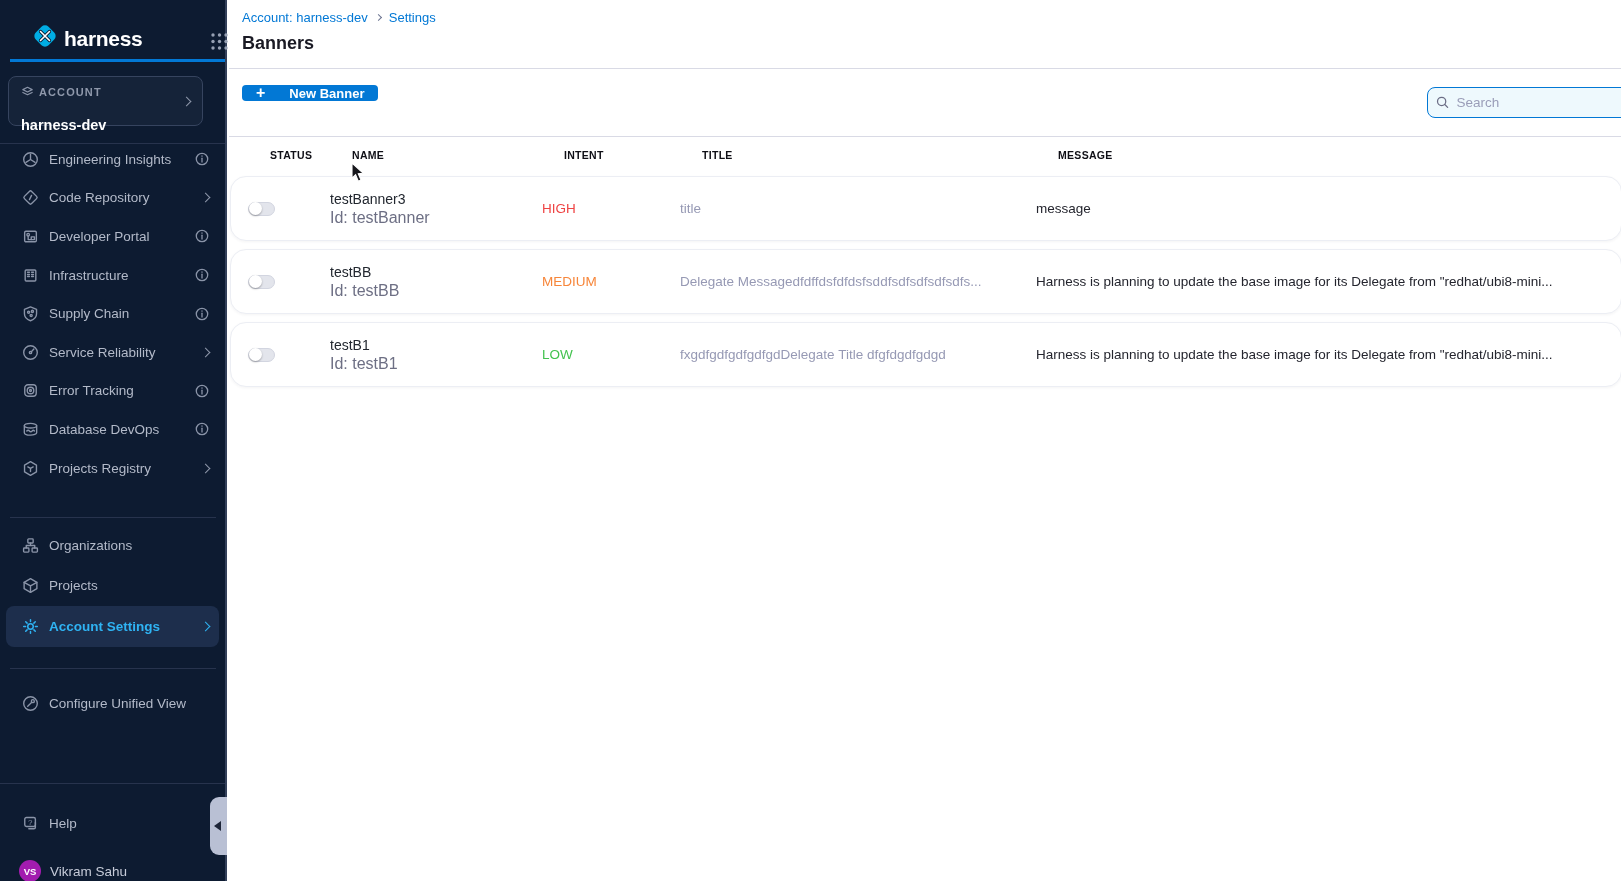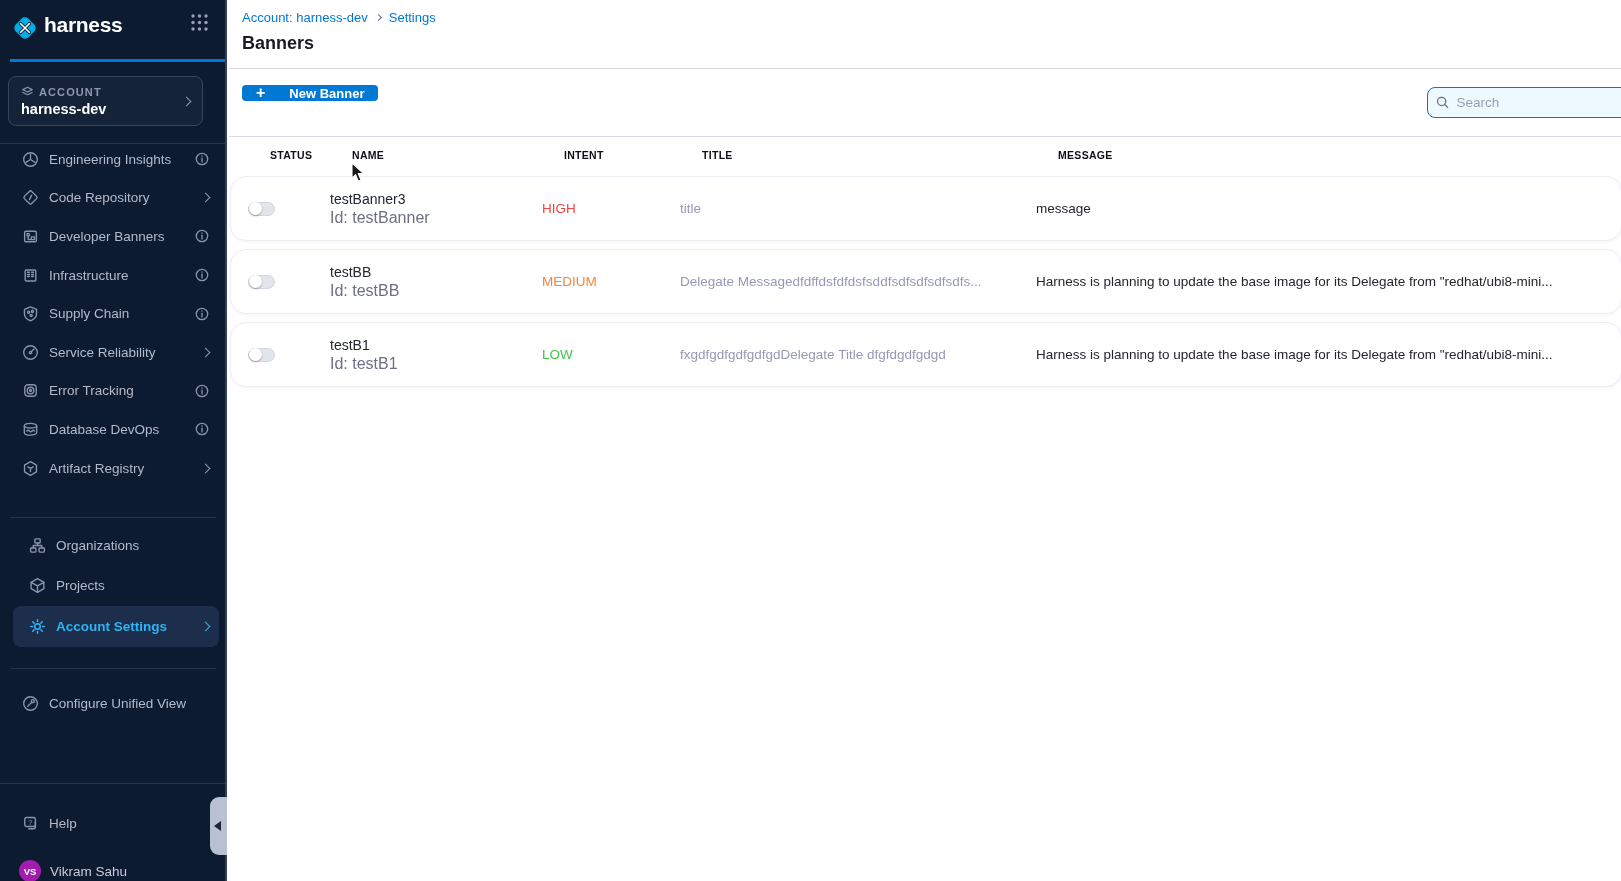--- a/index.html
+++ b/index.html
@@ -3,33 +3,33 @@
 <meta charset="utf-8">
 <style>
   * { margin:0; padding:0; box-sizing:border-box; }
   html,body { width:1621px; height:881px; overflow:hidden; background:#fff;
               font-family:"Liberation Sans", sans-serif; }
   .page { position:relative; width:1621px; height:881px; }
 
   
   .sidebar { position:absolute; left:0; top:0; width:227px; height:881px;
              background:#0d1b31; border-right:2px solid #33405a; }
-  .sb-head { position:absolute; left:10px; top:13px; width:199px; height:38px;
-             display:flex; align-items:flex-start; }
+  .sb-head { position:absolute; left:30px; top:13px; width:199px; height:38px;
+             display:flex; align-items:flex-end; }
   .logo-mark { width:30px; height:30px; margin-right:4px; flex:0 0 auto; }
   .logo-text { color:#fff; font-size:21px; font-weight:700; letter-spacing:-.3px; }
   .grid-icon { margin-left:auto; width:19px; height:19px; }
   .sb-underline { position:absolute; left:10px; right:0; top:59px; height:3px; background:#0278d5; }
 
   .account-chip { position:absolute; left:8px; top:76px; width:195px; height:50px;
                   background:#152339; border:1px solid #36445f; border-radius:8px;
                   padding:8px 10px 0 12px; cursor:pointer; }
   .acc-top { display:flex; align-items:center; gap:5px; }
   .acc-label { color:#8f98ab; font-size:11px; font-weight:700; letter-spacing:1.1px; }
-  .acc-value { color:#fff; font-size:14.5px; font-weight:600; margin-top:3px; }
+  .acc-value { color:#fff; font-size:14.5px; font-weight:600; margin-top:19px; }
   .acc-chev { position:absolute; right:12px; top:21px; }
 
   .chev { display:inline-block; width:7px; height:7px; border-top:1.7px solid #8f98ab;
           border-right:1.7px solid #8f98ab; transform:rotate(45deg); }
   .chev.blue { border-color:#2fb3f3; }
   .chev.sm { width:5px; height:5px; border-width:1.5px; border-color:#6b7490; }
 
   .sb-divider { position:absolute; left:10px; right:9px; height:0; border-top:1px solid #27334d; }
   .sb-navline { position:absolute; left:0; right:0; top:143px; border-top:1px solid #27334d; }
 
@@ -183,21 +183,21 @@
 
       <div class="sb-item">
         <span class="sb-ic">
           <svg width="17" height="17" viewBox="0 0 16 16" class="icstroke">
               <rect x="2.5" y="3" width="11" height="10" rx="1.2"></rect>
               <circle cx="5.8" cy="6.3" r="1.2"></circle>
               <rect x="8.7" y="8.3" width="3" height="2.6"></rect>
               <path d="M5.8 7.5 V10.9 H8.7"></path>
             </svg>
         </span>
-        <span class="sb-label">Developer Banners</span>
+        <span class="sb-label">Developer Portal</span>
         <span class="sb-trail">
           <svg width="14" height="14" viewBox="0 0 14 14" class="icstroke">
               <circle cx="7" cy="7" r="5.7"></circle>
               <path d="M7 6.2 V10"></path>
               <path d="M7 4 V4.2"></path>
             </svg>
         </span>
       </div>
 
       <div class="sb-item">
@@ -286,30 +286,30 @@
         </span>
       </div>
 
       <div class="sb-item">
         <span class="sb-ic">
           <svg width="17" height="17" viewBox="0 0 16 16" class="icstroke">
               <path d="M8 1.6 L13.6 4.8 V11.2 L8 14.4 L2.4 11.2 V4.8 Z"></path>
               <path d="M5.5 6.5 L8 7.9 L10.5 6.5 M8 7.9 V10.8"></path>
             </svg>
         </span>
-        <span class="sb-label">Artifact Registry</span>
+        <span class="sb-label">Projects Registry</span>
         <span class="sb-trail">
             <span class="chev"></span>
           </span>
       </div>
     </nav>
 
     <div class="sb-divider" style="top:517px;"></div>
 
-    <nav class="sb-nav" style="top:525px;margin-left:7px;">
+    <nav class="sb-nav" style="top:525px;">
       <div class="sb-item sec-item">
         <span class="sb-ic">
           <svg width="17" height="17" viewBox="0 0 16 16" class="icstroke">
               <rect x="5.5" y="1.8" width="5" height="3.8" rx=".7"></rect>
               <rect x="1.5" y="10.4" width="5" height="3.8" rx=".7"></rect>
               <rect x="9.5" y="10.4" width="5" height="3.8" rx=".7"></rect>
               <path d="M8 5.6 V8 M4 10.4 V8 H12 V10.4"></path>
             </svg>
         </span>
         <span class="sb-label">Organizations</span>

